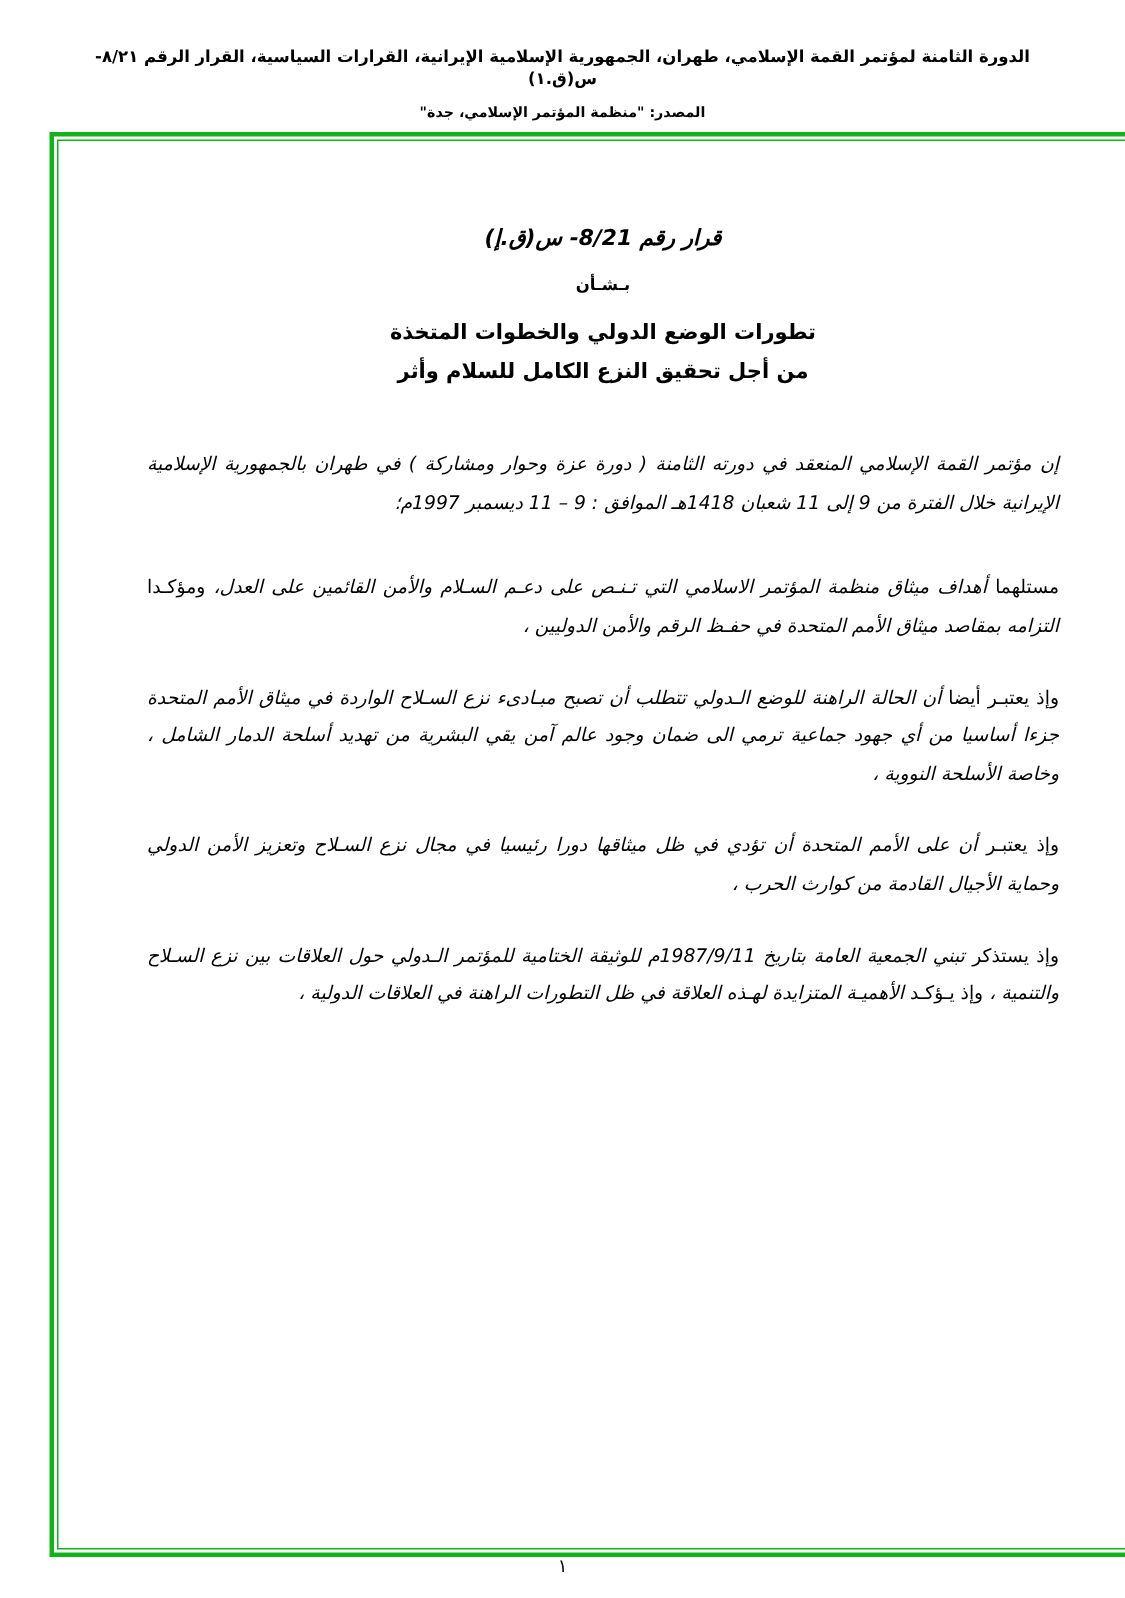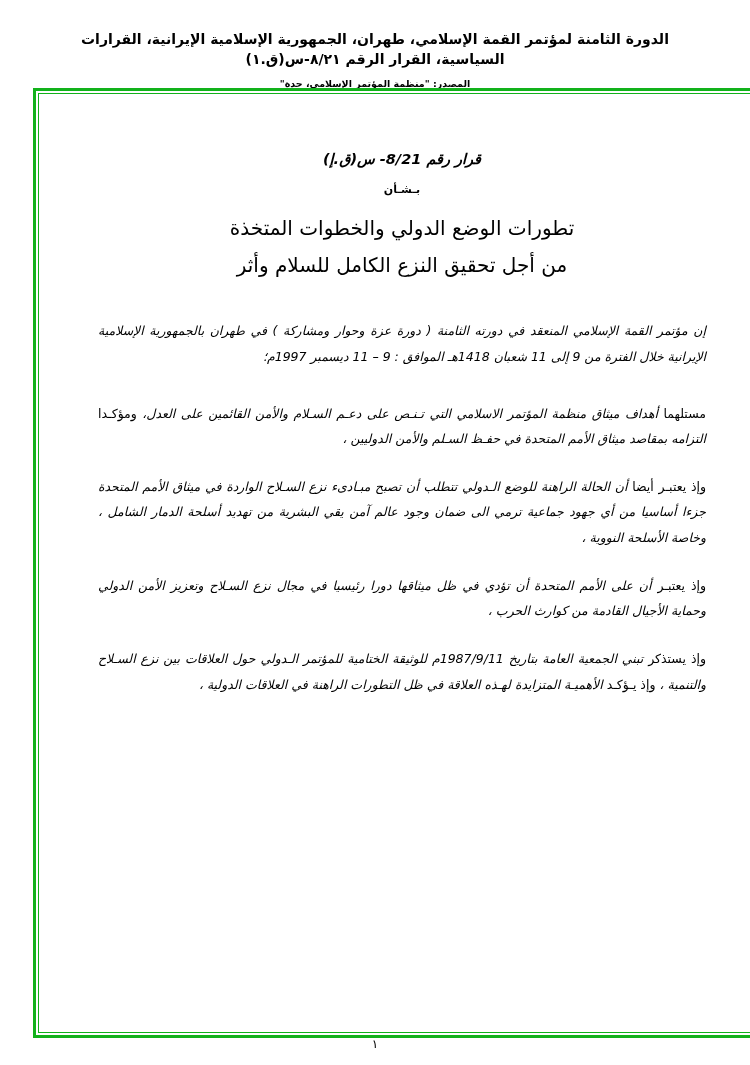--- a/index.html
+++ b/index.html
@@ -24,21 +24,21 @@
   
   .doc-header {
     position: absolute;
     top: 30px;
     left: 0;
     right: 0;
     text-align: center;
     direction: rtl;
   }
   .doc-header .line1 {
-    font-size: 14px;
+    font-size: 11px;
     font-weight: bold;
     letter-spacing: 0;
     line-height: 1.4;
     padding: 0 55px;
   }
   .doc-header .line2 {
     font-size: 9.5px;
     font-weight: bold;
     margin-top: 9px;
   }
@@ -85,22 +85,22 @@
     margin-bottom: 16px;
     letter-spacing: 0.5px;
   }
   .res-sub {
     font-size: 11px;
     font-weight: bold;
     margin-bottom: 14px;
     letter-spacing: 2px;
   }
   .res-title-line {
-    font-size: 20px;
-    font-weight: normal;
+    font-size: 14px;
+    font-weight: bold;
     line-height: 1.85;
   }
   
   .para {
     font-size: 12.5px;
     line-height: 2.05;
     margin-bottom: 22px;
     text-align: justify;
     text-justify: inter-word;
   }
@@ -147,21 +147,21 @@
       <div class="title-block">
         <div class="res-number">قرار رقم 8/21- س(ق.إ)</div>
         <div class="res-sub">بـشـأن</div>
         <div class="res-title-line">تطورات الوضع الدولي والخطوات المتخذة</div>
         <div class="res-title-line">من أجل تحقيق النزع الكامل للسلام وأثر</div>
       </div>
 
       <div class="preamble">إن مؤتمر القمة الإسلامي المنعقد في دورته الثامنة ( دورة عزة وحوار ومشاركة ) في طهران بالجمهورية الإسلامية الإيرانية خلال الفترة من 9 إلى 11 شعبان 1418هـ الموافق : 9 – 11 ديسمبر 1997م؛</div>
 
       <div class="para">
-        <span class="lead">مستلهما</span><span class="mixed"> أهداف ميثاق منظمة المؤتمر الاسلامي التي تـنـص على دعـم السـلام والأمن القائمين على العدل، </span><span class="lead">ومؤكـدا</span><span class="mixed"> التزامه بمقاصد ميثاق الأمم المتحدة في حفـظ السـلم والأمن الدوليين ،</span>
+        <span class="lead">مستلهما</span><span class="mixed"> أهداف ميثاق منظمة المؤتمر الاسلامي التي تـنـص على دعـم السـلام والأمن القائمين على العدل، </span><span class="lead">ومؤكـدا</span><span class="mixed"> التزامه بمقاصد ميثاق الأمم المتحدة في حفـظ الرقم والأمن الدوليين ،</span>
       </div>
 
       <div class="para">
         <span class="lead">وإذ يعتبـر أيضا</span><span class="mixed"> أن الحالة الراهنة للوضع الـدولي تتطلب أن تصبح مبـادىء نزع السـلاح الواردة في ميثاق الأمم المتحدة جزءا أساسيا من أي جهود جماعية ترمي الى ضمان وجود عالم آمن يقي البشرية من تهديد أسلحة الدمار الشامل ، وخاصة الأسلحة النووية ،</span>
       </div>
 
       <div class="para">
         <span class="lead">وإذ يعتبـر</span><span class="mixed"> أن على الأمم المتحدة أن تؤدي في ظل ميثاقها دورا رئيسيا في مجال نزع السـلاح وتعزيز الأمن الدولي وحماية الأجيال القادمة من كوارث الحرب ،</span>
       </div>
 

